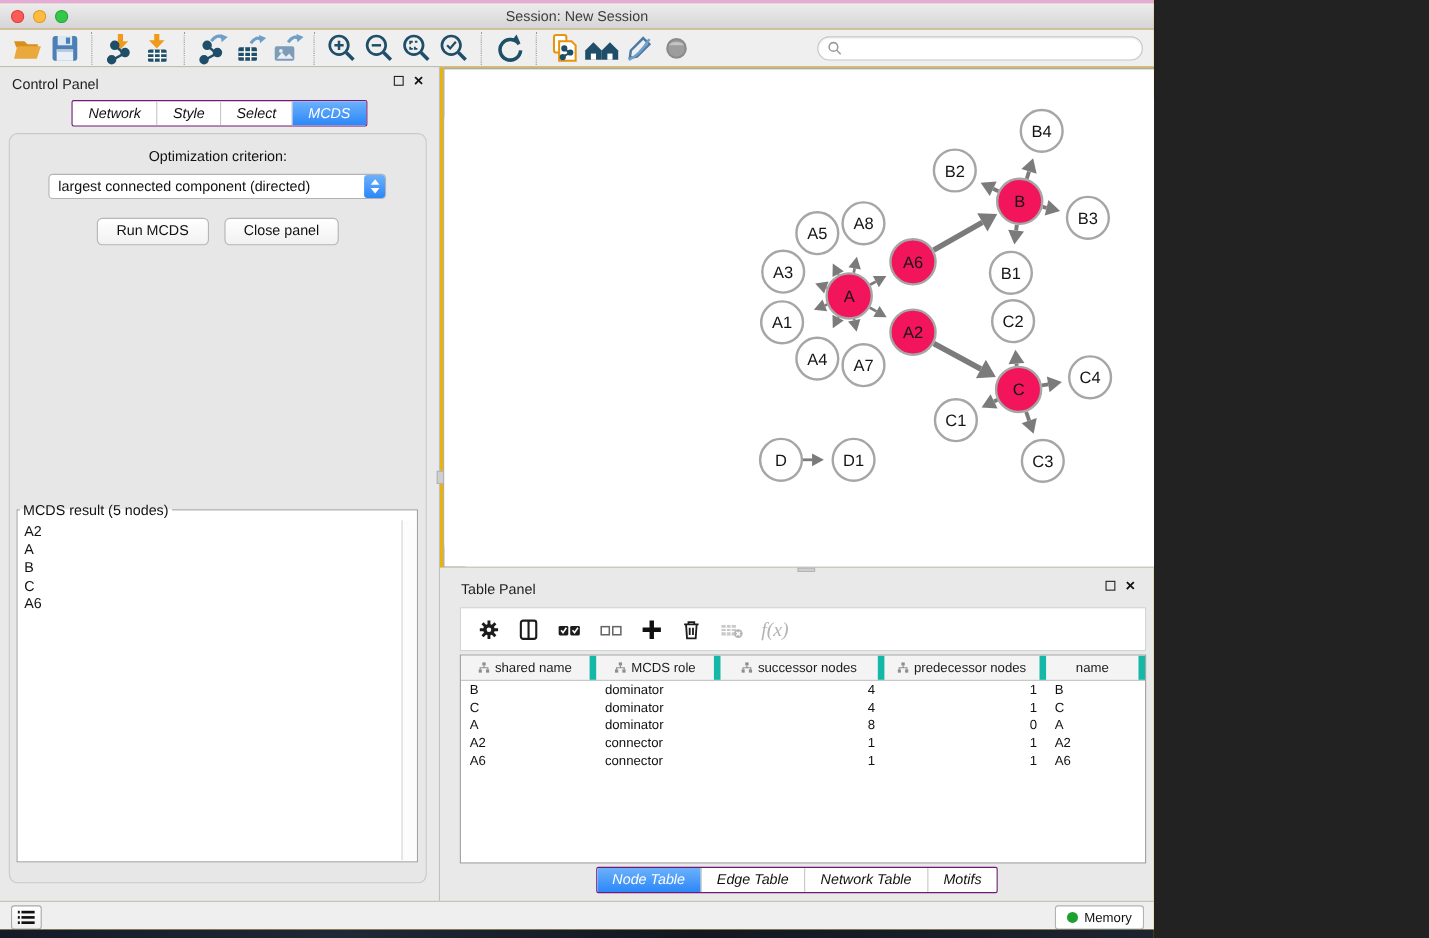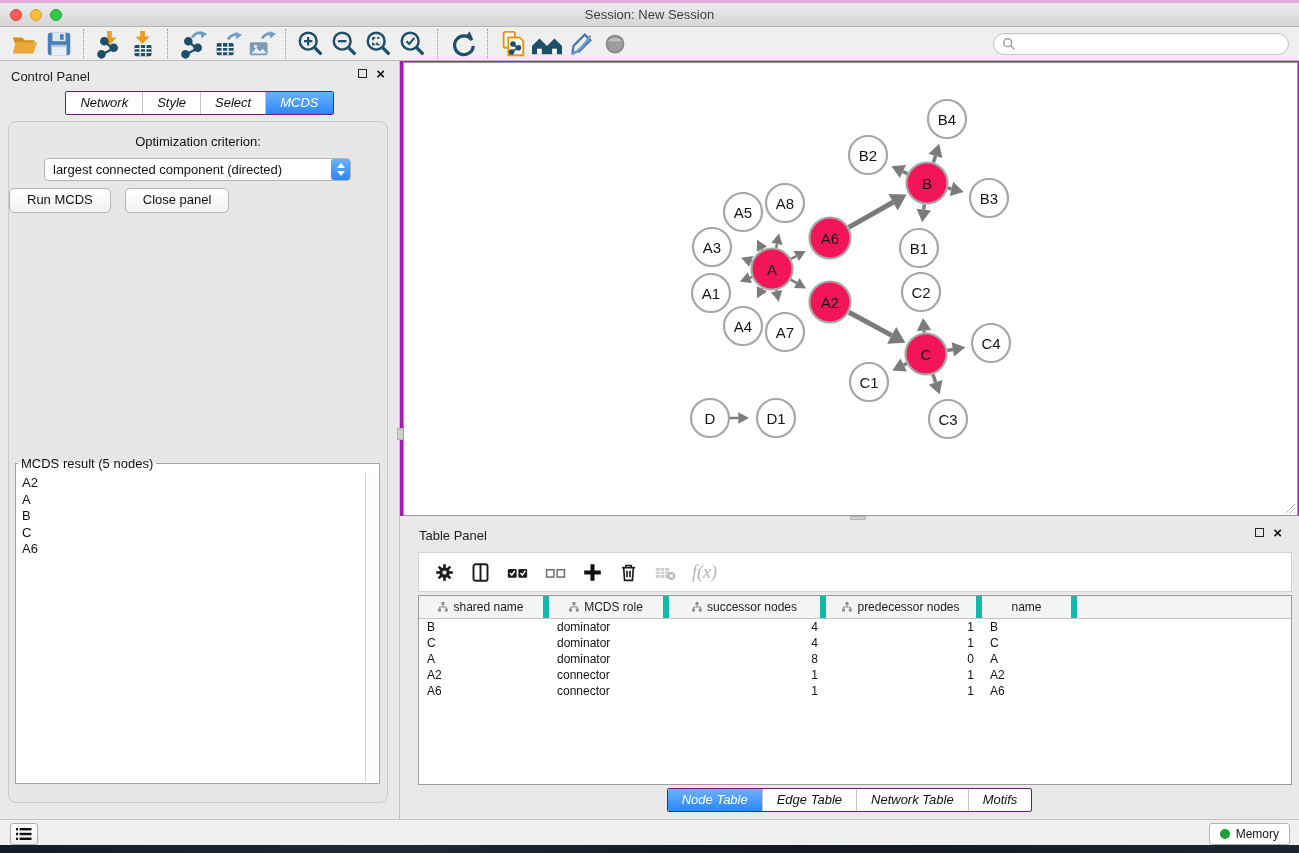--- a/index.html
+++ b/index.html
@@ -1,17 +1,17 @@
 <!DOCTYPE html>
 <html><head>
 <meta charset="utf-8">
 <style>
   html,body{margin:0;padding:0;}
   body{font-family:"Liberation Sans",sans-serif;background:#222;}
-  #app{position:relative;width:1299px;height:853px;background:#a21caf;overflow:hidden;font-size:13px;color:#111;}
+  #app{position:relative;width:1049px;height:853px;background:#eab308;overflow:hidden;font-size:13px;color:#111;}
 
   
   .top-strip{position:absolute;left:0;top:0;width:100%;height:3px;background:#e2abdc;}
   .titlebar{position:absolute;left:0;top:3px;width:100%;height:23px;background:linear-gradient(#ededed,#d6d4d6);border-bottom:1px solid #b6b4b6;}
   .lights{position:absolute;left:10px;top:6px;display:flex;gap:8px;}
   .light{width:12px;height:12px;border-radius:50%;box-sizing:border-box;}
   .light.red{background:#fc5b57;border:1px solid #dd3c37;}
   .light.yellow{background:#fdbc40;border:1px solid #de9b26;}
   .light.green{background:#34c84a;border:1px solid #23a436;}
   .titlebar .title{position:absolute;left:0;right:0;top:4px;text-align:center;color:#3d3d3d;font-size:13px;}
@@ -37,21 +37,21 @@
   .cp-tabs-row{text-align:center;margin-top:2px;}
 
   .cp-box{position:absolute;left:8px;right:11px;top:60px;bottom:16px;border:1px solid #c9c9c9;border-radius:8px;background:#e7e7e7;}
   .opt-label{position:absolute;left:0;right:0;top:12px;text-align:center;font-size:13px;color:#111;}
   .mac-select{position:absolute;left:35px;right:36px;top:36px;height:23px;background:#fff;border:1px solid #b3b3b3;border-radius:4px;display:flex;align-items:center;box-sizing:border-box;}
   .mac-select .sel-text{flex:1;padding-left:8px;font-size:13px;white-space:nowrap;overflow:hidden;}
   .stepper{width:19px;height:21px;border-radius:3px;background:linear-gradient(#6cb1fc,#2b87f8);margin-right:0px;position:relative;}
   .stepper:before,.stepper:after{content:"";position:absolute;left:5.5px;border-left:4px solid transparent;border-right:4px solid transparent;}
   .stepper:before{top:4px;border-bottom:5px solid #fff;}
   .stepper:after{bottom:4px;border-top:5px solid #fff;}
-  .btn-row{position:absolute;left:0;right:0;top:66px;display:flex;gap:14px;}
+  .btn-row{position:absolute;left:0;right:0;top:76px;display:flex;justify-content:center;gap:14px;}
   .mac-btn{height:23px;line-height:21px;padding:0 17px;background:linear-gradient(#ffffff,#f1f1f1);border:1px solid #b6b6b6;border-radius:5px;font-size:13px;color:#111;}
 
   .mcds-fieldset{position:absolute;left:6px;right:7px;top:334px;bottom:18px;border:1px solid #a3a3a3;background:#fff;margin:0;padding:0;}
   .mcds-legend{font-size:13px;color:#111;padding:0 3px;margin-left:2px;}
   .mcds-list{position:absolute;left:1px;top:2px;bottom:1px;right:14px;padding:2px 0 0 5px;font-size:13px;line-height:16.5px;overflow:hidden;}
   .mcds-scroll{position:absolute;top:2px;bottom:1px;right:1px;width:12px;background:#fcfcfc;border-left:1px solid #d4d4d4;}
 
   .v-grip{position:absolute;left:397px;top:428px;width:7px;height:12px;background:#cfcfcf;border:1px solid #b2b2b2;box-sizing:border-box;}
 
   

